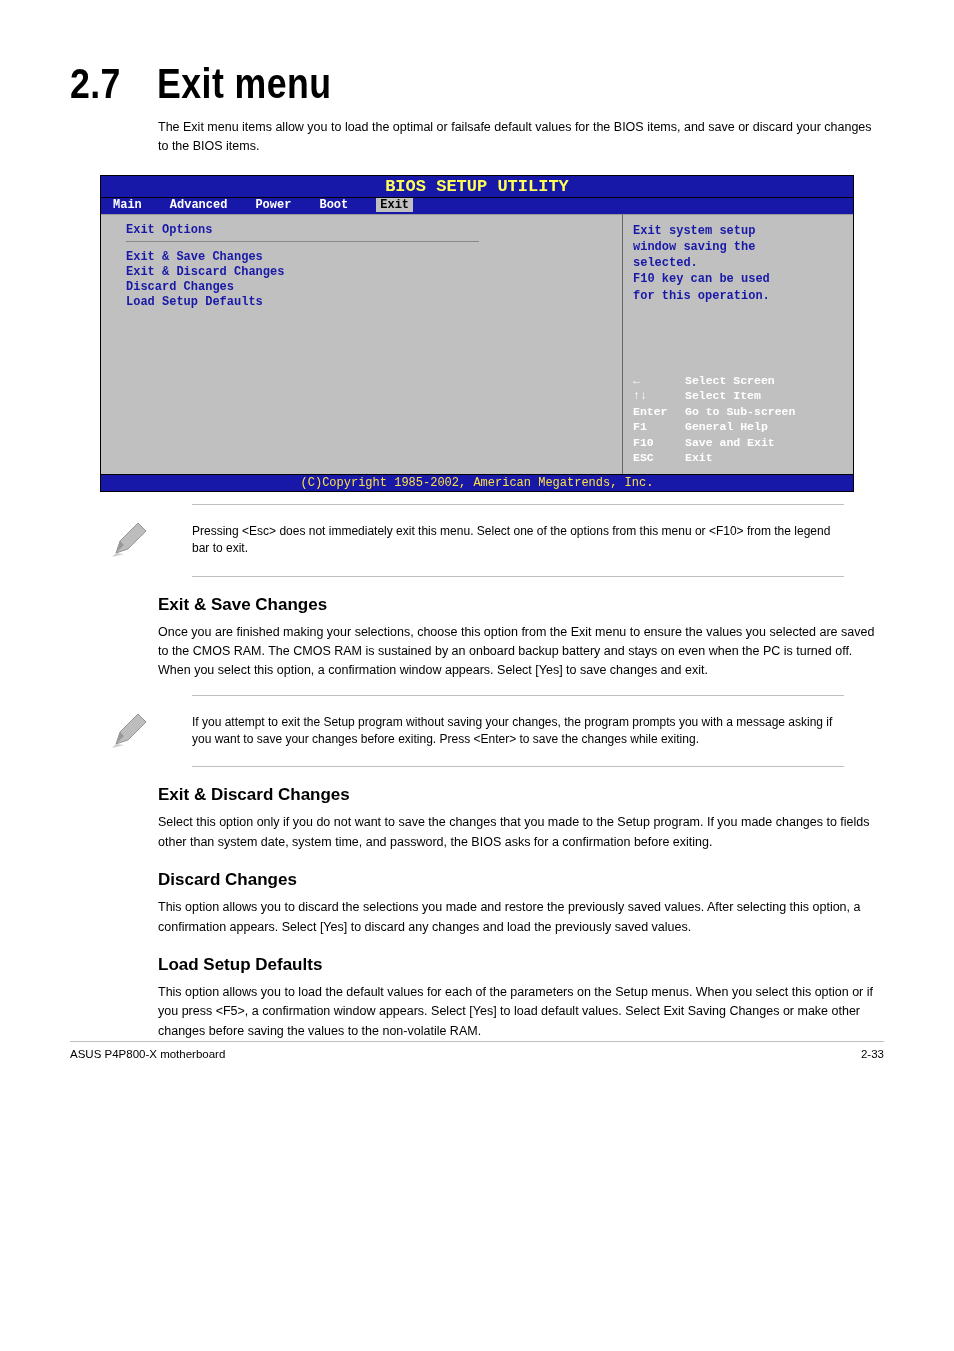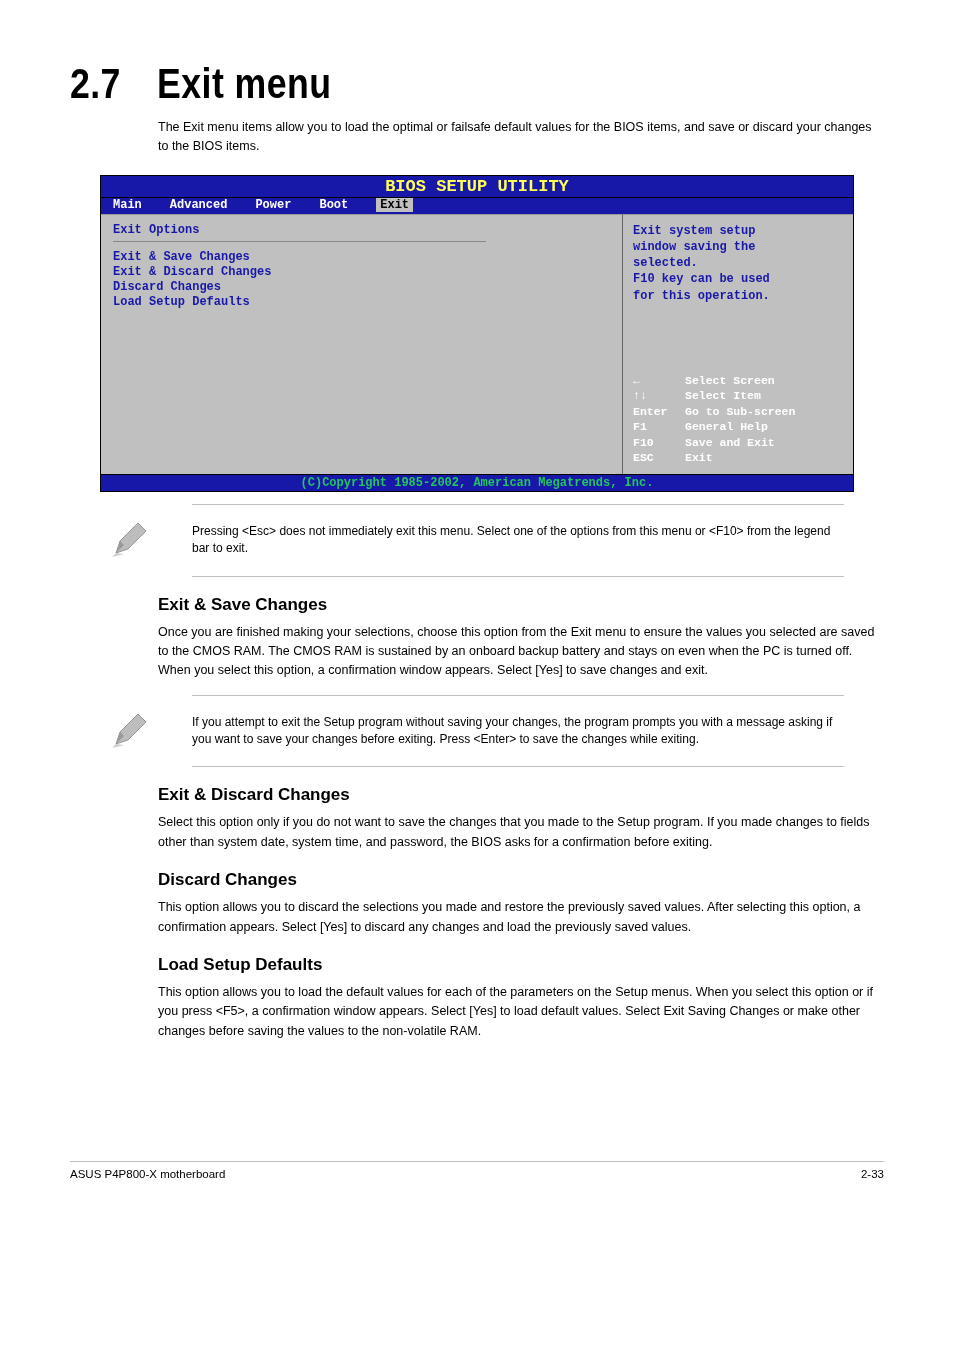--- a/index.html
+++ b/index.html
@@ -60,21 +60,21 @@
       display: flex;
       background: #c0c0c0;
       min-height: 260px;
       font-family: "Courier New", monospace;
       font-size: 12px;
       font-weight: bold;
       color: #1818a8;
     }
     .bios-left {
       flex: 1;
-      padding: 8px 12px;
+      padding: 8px 25px;
       border-right: 1px solid #666;
       border-top: 1px solid #999;
     }
     .bios-left .heading {
       color: #1818a8;
       margin-bottom: 3px;
     }
     .bios-divider {
       border-bottom: 1px solid #888;
       margin: 4px 0 8px 0;
@@ -104,24 +104,24 @@
       line-height: 1.35;
     }
     .bios-keys .krow {
       display: flex;
     }
     .bios-keys .kkey {
       width: 52px;
     }
     .bios-footer {
       background: #1818a8;
-      color: #22c55e;
+      color: #fde047;
       text-align: center;
       font-family: "Courier New", monospace;
-      font-weight: bold;
+      font-weight: normal;
       font-size: 12px;
       padding: 1px 0;
       border-top: 1px solid #000;
     }
     .note-block {
       margin: 12px 40px 18px 40px;
       display: flex;
       align-items: center;
     }
     .note-icon {
@@ -145,21 +145,20 @@
     .sub-title {
       font-size: 17px;
       font-weight: bold;
       margin-bottom: 8px;
     }
     .sub-body {
       font-size: 12.5px;
       line-height: 1.55;
     }
     .page-footer {
-      margin-top: 120px;
       padding-top: 6px;
       border-top: 1px solid #bfbfbf;
       font-size: 11.5px;
       display: flex;
       justify-content: space-between;
     }
   </style>
 </head>
 <body>
 

